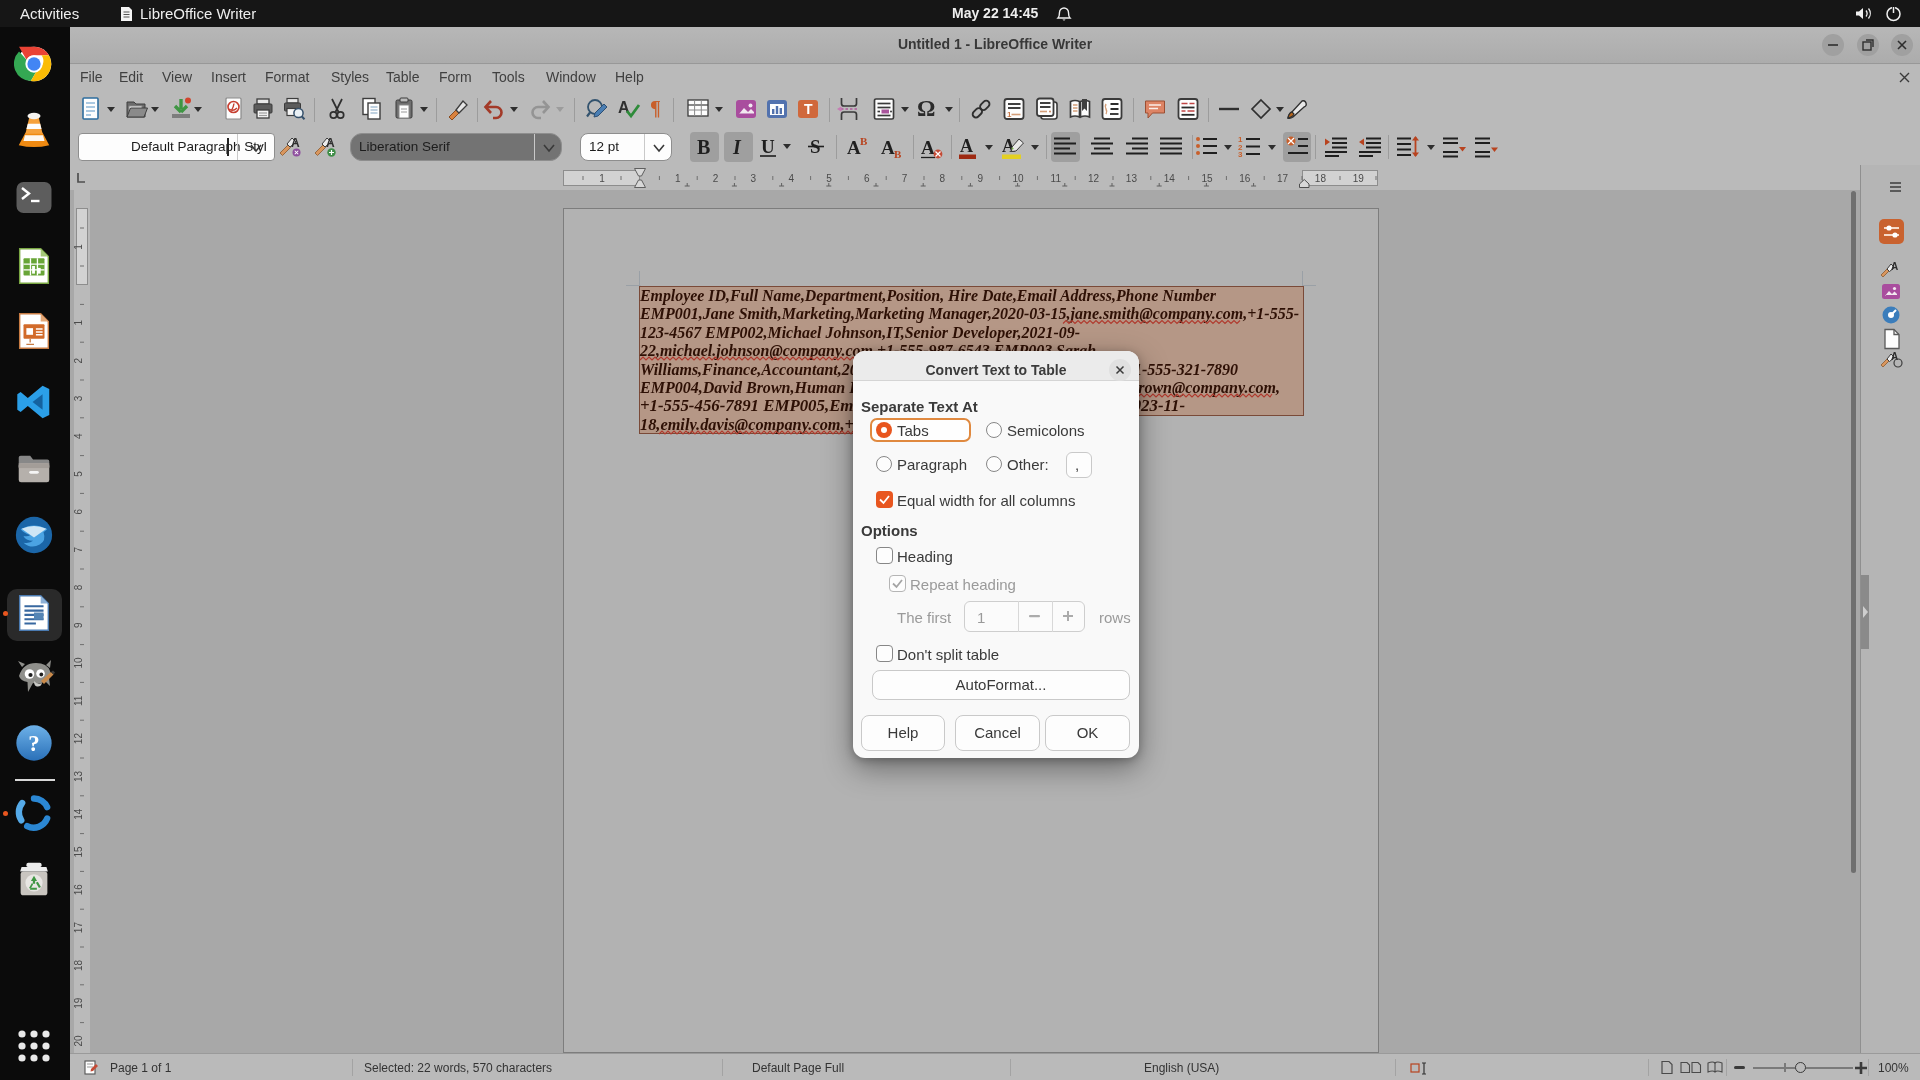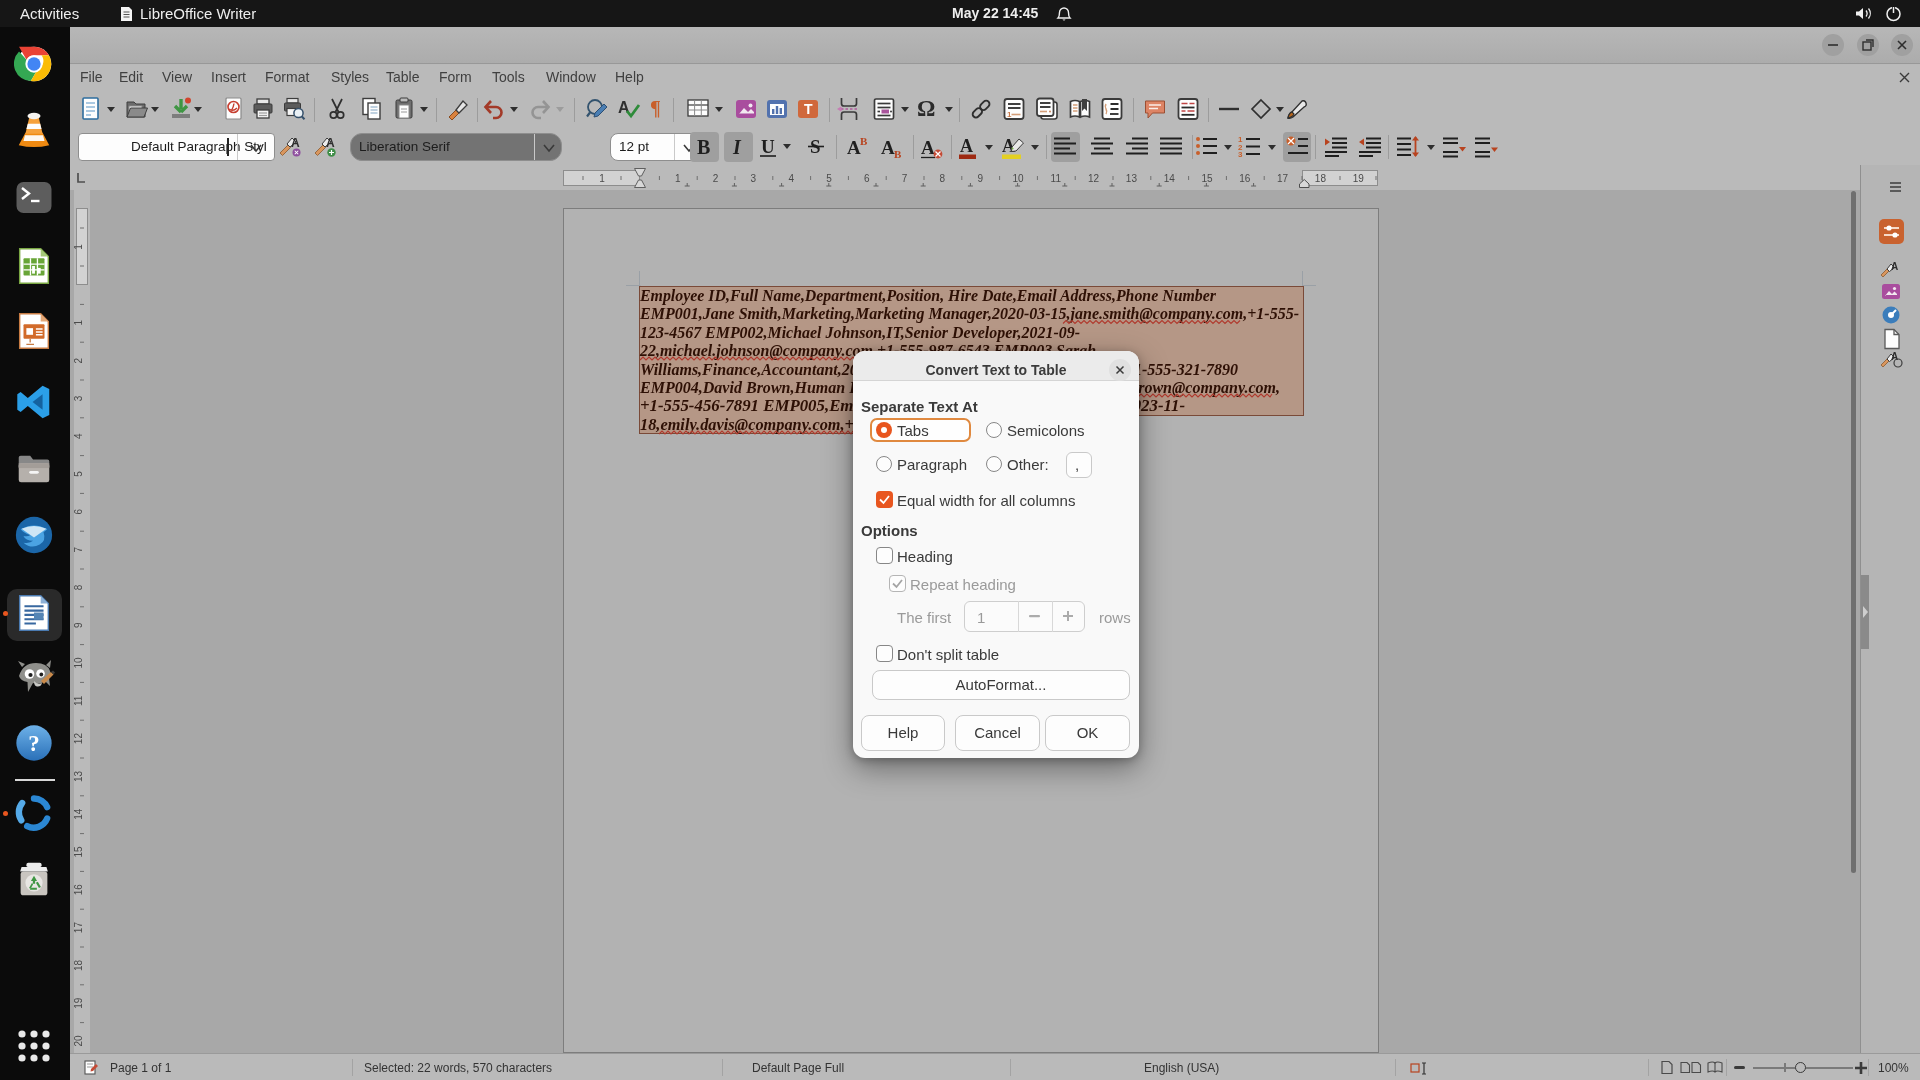--- a/index.html
+++ b/index.html
@@ -181,20 +181,21 @@
         <circle cx="22" cy="22" r="3.6" fill="#e8e8e8"></circle>
         <circle cx="34" cy="22" r="3.6" fill="#e8e8e8"></circle>
         <circle cx="10" cy="34" r="3.6" fill="#e8e8e8"></circle>
         <circle cx="22" cy="34" r="3.6" fill="#e8e8e8"></circle>
         <circle cx="34" cy="34" r="3.6" fill="#e8e8e8"></circle>
       </svg>
     </div>
 
   <div id="win">
     <div id="titlebar">
+      <div class="title">Untitled 1 - LibreOffice Writer</div>
       <div class="winbtn" style="left:1752px;">
         <svg width="22" height="22">
             <line x1="6" y1="11" x2="16" y2="11" stroke="#2e2e2e" stroke-width="1.6"></line>
           </svg>
       </div>
       <div class="winbtn" style="left:1787px;">
         <svg width="22" height="22">
             <rect x="6" y="8" width="8" height="8" fill="none" stroke="#2e2e2e" stroke-width="1.4"></rect>
             <path d="M9 6 h7 v7" fill="none" stroke="#2e2e2e" stroke-width="1.4"></path>
           </svg>
@@ -429,21 +430,21 @@
             <path d="M2 3 L7 9 L12 3" fill="none" stroke="#3a3a3a" stroke-width="1.6"></path>
           </svg>
       </div>
       <div class="abs" style="left:280px; top:4px; width:212px; height:28px; background:#737373; border:1px solid #8e8e8e; border-radius:12px;">
         <span class="abs" style="left:8px; top:5px; font-size:13.5px; color:#1c1c1c;">Liberation Serif</span>
         <div class="abs" style="left:183px; top:0px; width:1px; height:26px; background:#c9c9c9;"></div>
         <svg class="abs" style="left:191px; top:8px;" width="14" height="12">
             <path d="M2 3 L7 9 L12 3" fill="none" stroke="#3a3a3a" stroke-width="1.6"></path>
           </svg>
       </div>
-      <div class="abs" style="left:510px; top:4px; width:92px; height:28px; background:#fdfdfd; border:1px solid #8e8e8e; border-radius:8px;margin-left:30px;">
+      <div class="abs" style="left:510px; top:4px; width:92px; height:28px; background:#fdfdfd; border:1px solid #8e8e8e; border-radius:8px;">
         <span class="abs" style="left:8px; top:5px; font-size:13.5px; color:#1c1c1c;">12 pt</span>
         <div class="abs" style="left:63px; top:0px; width:1px; height:26px; background:#c9c9c9;"></div>
         <svg class="abs" style="left:71px; top:8px;" width="14" height="12">
             <path d="M2 3 L7 9 L12 3" fill="none" stroke="#3a3a3a" stroke-width="1.6"></path>
           </svg>
       </div>
       <div class="abs" style="left:620px; top:3px; width:29px; height:30px; background:#9f9f9f; border-radius:4px;"></div>
       <div class="abs" style="left:654px; top:3px; width:29px; height:30px; background:#9f9f9f; border-radius:4px;"></div>
       <div class="abs" style="left:981px; top:3px; width:29px; height:30px; background:#9f9f9f; border-radius:4px;"></div>
       <div class="abs" style="left:1213px; top:3px; width:28px; height:30px; background:#9f9f9f; border-radius:4px;"></div>

